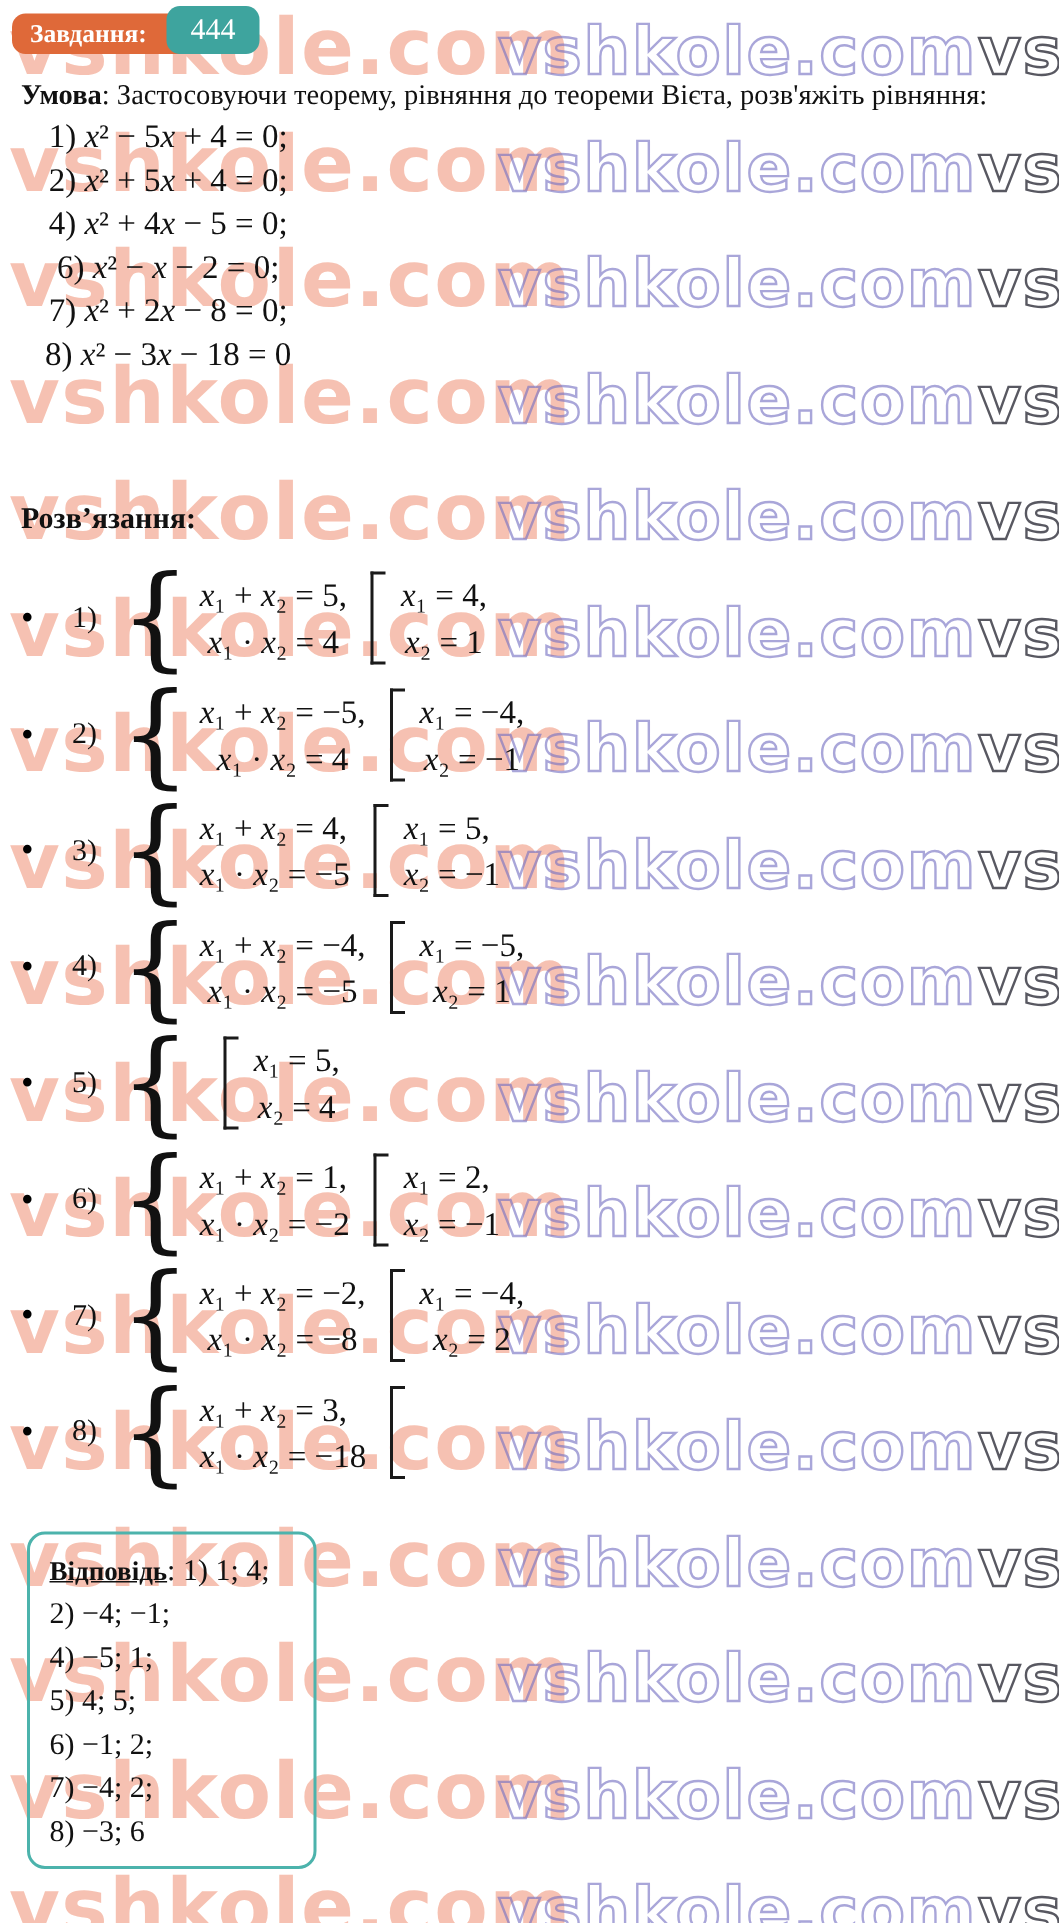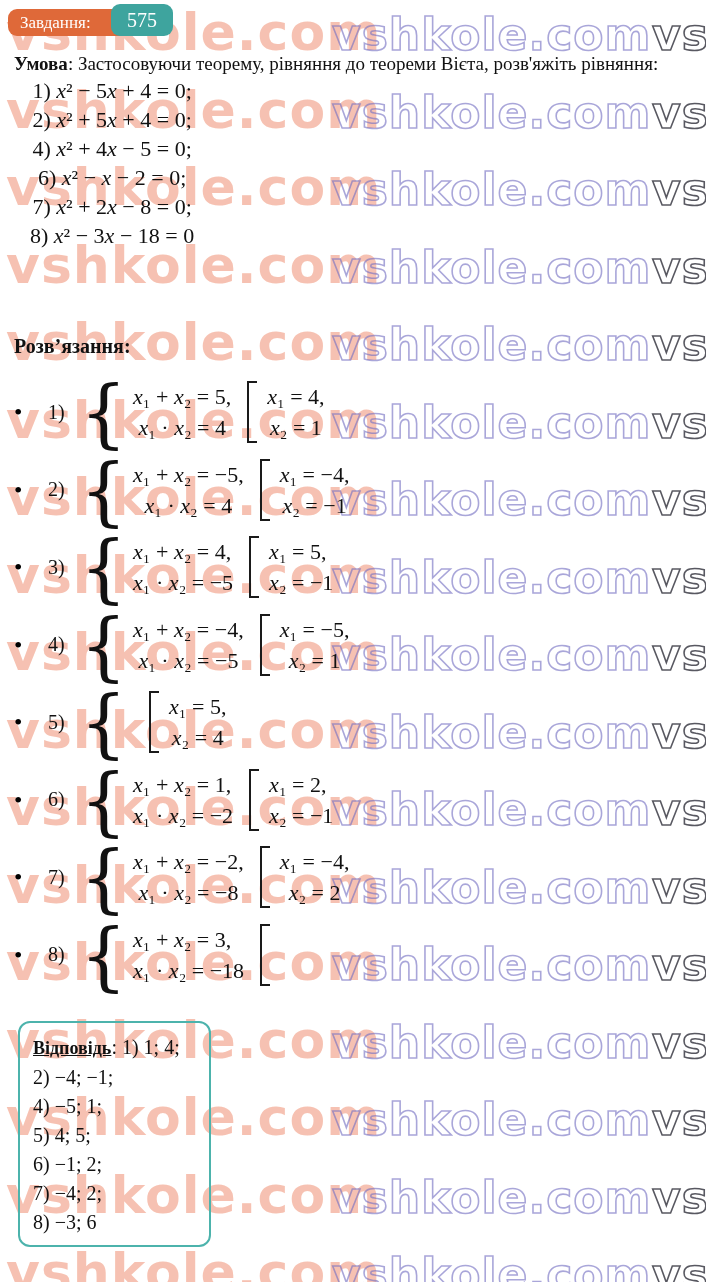--- a/index.html
+++ b/index.html
@@ -13,21 +13,21 @@
         line-height:1; white-space:nowrap; letter-spacing:1px; user-select:none; }
   .wm-pink    { color:var(--wm-pink); opacity:.48; }
   .wm-outline { color:transparent; -webkit-text-stroke:1.6px var(--wm-lav); opacity:.62; }
   .wm-dark    { color:transparent; -webkit-text-stroke:1.6px var(--wm-dark); opacity:.85; }
 
   
   .content { position:absolute; inset:0; z-index:1; }
 
   .badges { position:absolute; left:8px; top:4px; height:36px; width:170px; }
   .badge-orange { position:absolute; left:0; top:5px; background:var(--orange); color:#fff;
-      font-weight:normal; font-size:17px; line-height:17px; padding:5px 40px 5px 12px;
+      font-weight:bold; font-size:17px; line-height:17px; padding:5px 40px 5px 12px;
       border-radius:9px; white-space:nowrap; }
   .badge-teal { position:absolute; left:103px; top:0; background:var(--teal); color:#fff;
       font-size:20px; line-height:20px; padding:6px 16px 6px 16px; border-radius:9px; }
 
   .condition { position:absolute; left:14px; top:53px; font-size:19px; white-space:nowrap; }
   .condition b { font-weight:bold; }
 
   .equations { position:absolute; left:30px; top:76px; }
   .eq-line { font-size:22px; line-height:29px; font-family:"Liberation Serif","DejaVu Serif",serif;text-align:center; }
   .eq-line i, .math i { font-family:"Liberation Serif","DejaVu Serif",serif; font-style:italic; }
@@ -112,21 +112,21 @@
       <span class="wm wm-dark" style="left: 652px; top: 1175.5px; font-size: 44px;">vshkole.com</span>
       <span class="wm wm-pink" style="left: 6px; top: 1246px; font-size: 52px;">vshkole.com</span>
       <span class="wm wm-outline" style="left: 332px; top: 1253px; font-size: 44px;">vshkole.com</span>
       <span class="wm wm-dark" style="left: 652px; top: 1253px; font-size: 44px;">vshkole.com</span>
     </div>
 
   <div class="content">
 
     <div class="badges">
       <span class="badge-orange">Завдання:</span>
-      <span class="badge-teal">575</span>
+      <span class="badge-teal">444</span>
     </div>
 
     <p class="condition"><b>Умова</b><span>: Застосовуючи теорему, рівняння до теореми Вієта, розв'яжіть рівняння:</span></p>
 
     <div class="equations">
       <div class="eq-line">1) <i>x</i>² − 5<i>x</i> + 4 = 0;</div>
       <div class="eq-line">2) <i>x</i>² + 5<i>x</i> + 4 = 0;</div>
       <div class="eq-line">4) <i>x</i>² + 4<i>x</i> − 5 = 0;</div>
       <div class="eq-line">6) <i>x</i>² − <i>x</i> − 2 = 0;</div>
       <div class="eq-line">7) <i>x</i>² + 2<i>x</i> − 8 = 0;</div>

